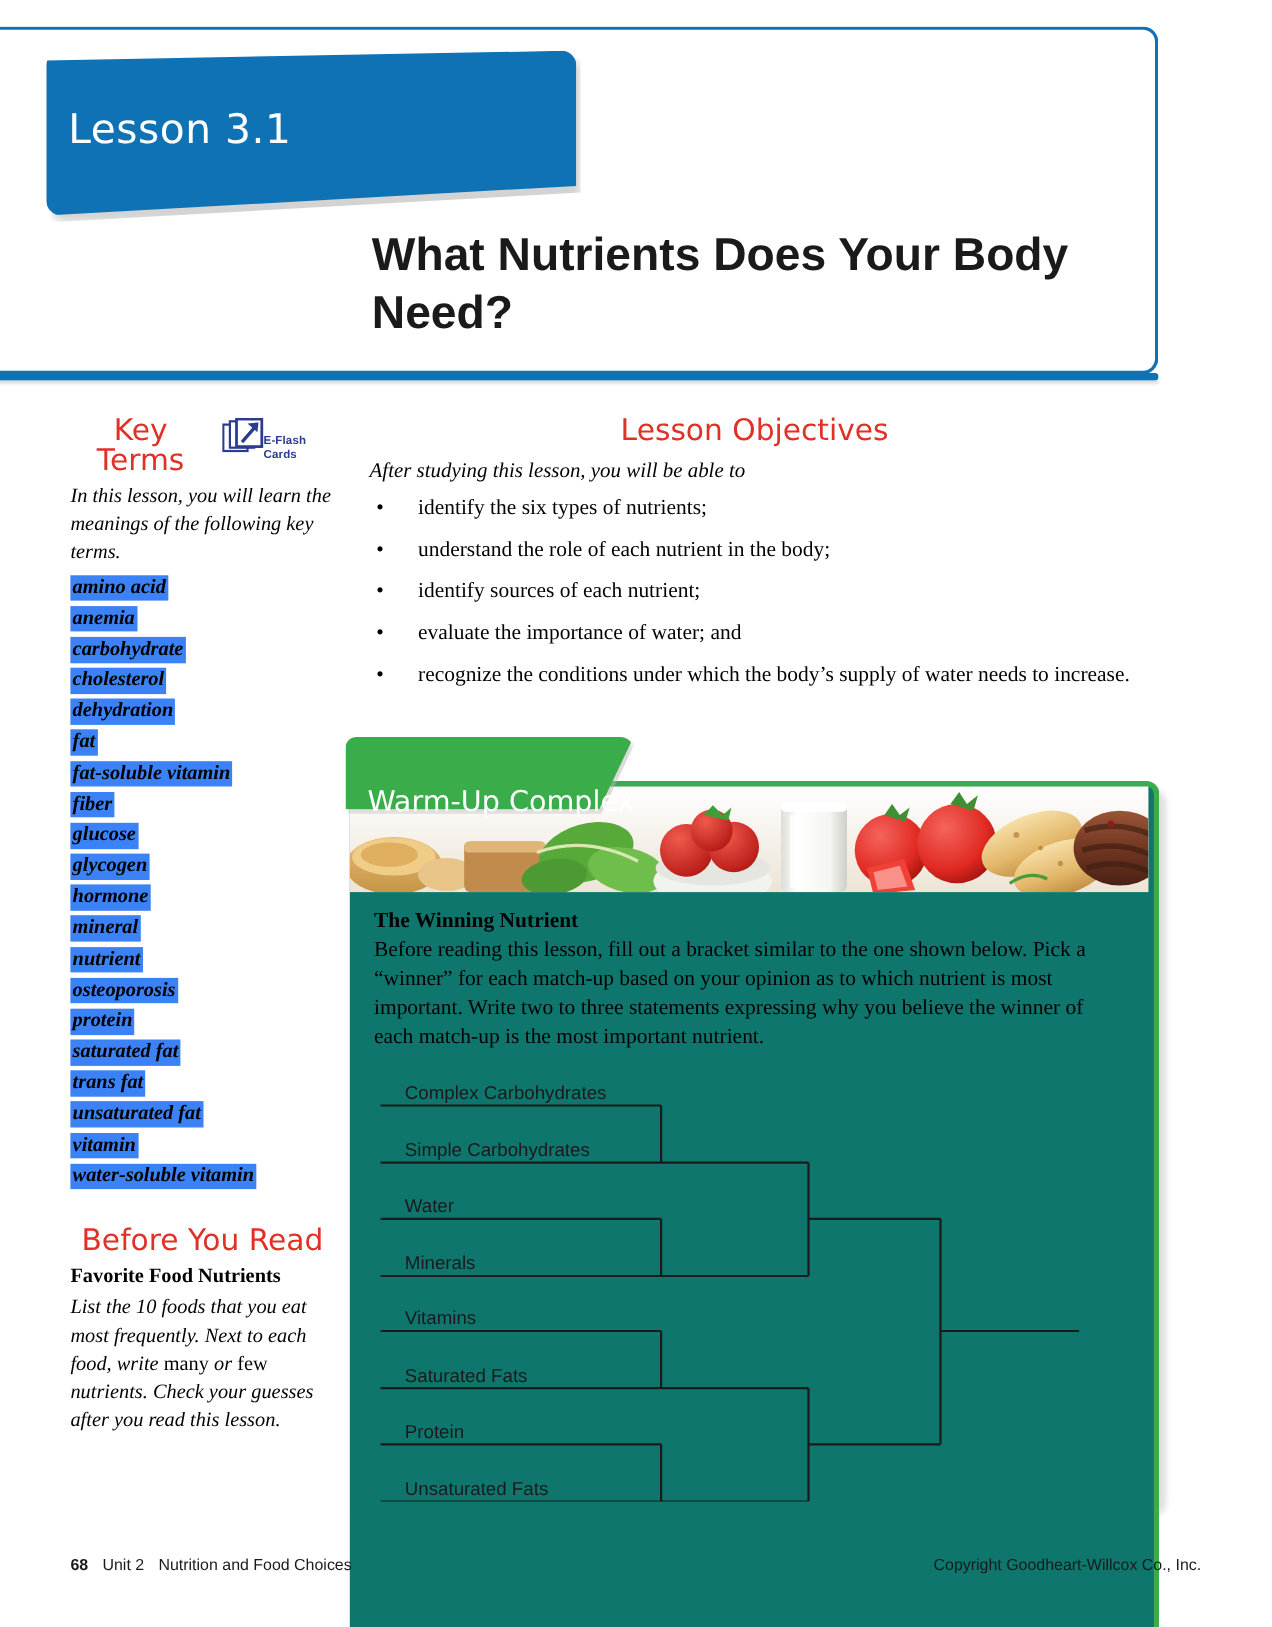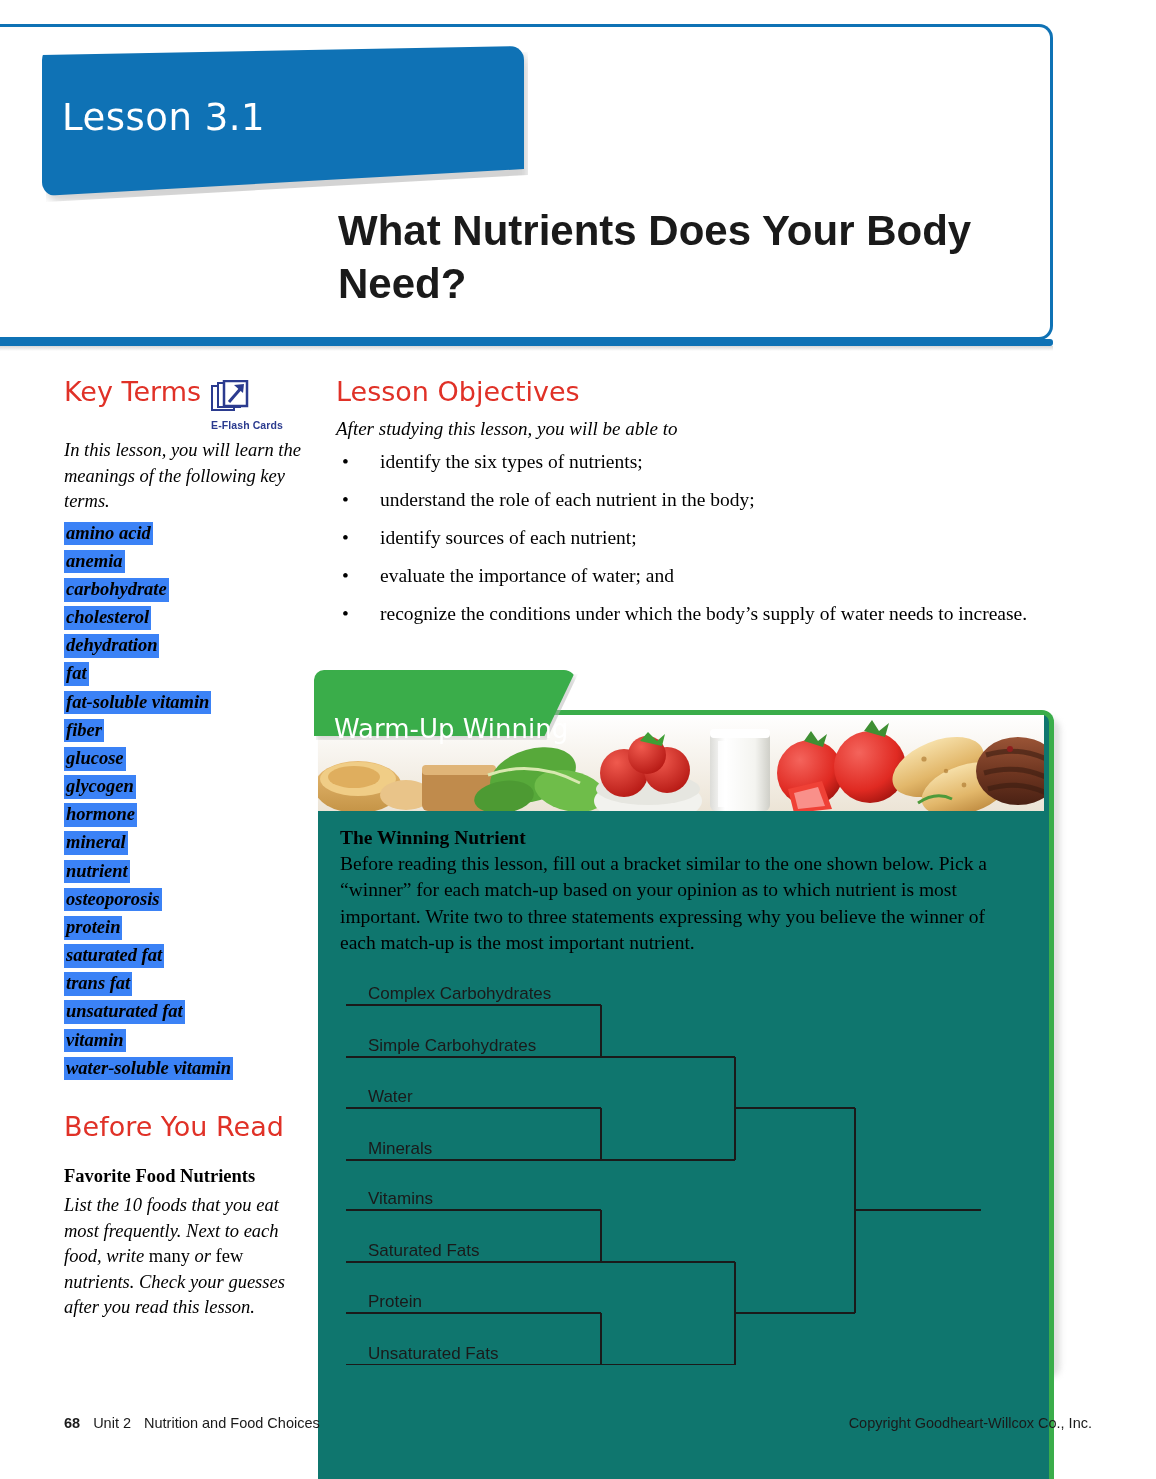--- a/index.html
+++ b/index.html
@@ -32,35 +32,35 @@
         color:#fff;letter-spacing:.5px;text-align:right;}
 
   .hdr-title{position:absolute;left:338px;top:204px;width:660px;
         font-family:"Liberation Sans",sans-serif;font-weight:bold;
         font-size:42px;line-height:1.27;color:#1a1a1a;}
 
   
   #left-col{position:absolute;left:64px;top:378px;width:240px;}
 
   .sect-head{font-family:"DejaVu Sans",sans-serif;font-size:27px;
-        color:#e03127;letter-spacing:0px;line-height:1;}
+        color:#e03127;letter-spacing:0px;line-height:1;text-align:center;}
   .kt-headrow{display:flex;align-items:flex-start;gap:10px;}
-  .eflash{display:flex;flex-direction:column;align-items:flex-start;margin-top:2px;}
+  .eflash{display:flex;flex-direction:row;align-items:flex-end;margin-top:2px;}
   .eflash-label{font-family:"Liberation Sans",sans-serif;font-size:10.5px;
         color:#2b3b8f;font-weight:600;letter-spacing:.1px;margin-top:1px;}
 
   .kt-intro{font-style:italic;font-size:18.5px;line-height:1.38;margin-top:7px;}
   .kt-list{margin-top:5px;}
   .kt-term{display:inline-block;background:#3b82f6;font-style:italic;
         font-weight:bold;font-size:18.5px;line-height:1.28;
         padding:0 2px;margin-bottom:2.5px;}
   .kt-row{line-height:1.72;}
 
   .byr-head{margin-top:30px;}
-  .byr-sub{font-weight:bold;font-size:18.5px;margin-top:26px;}
+  .byr-sub{font-weight:bold;font-size:18.5px;margin-top:9px;}
   .byr-body{font-style:italic;font-size:18.5px;line-height:1.38;margin-top:6px;}
   .byr-body .rom{font-style:normal;}
 
   
   #right-col{position:absolute;left:336px;top:378px;width:700px;}
   .obj-intro{font-style:italic;font-size:19px;margin-top:13px;}
   .obj-list{margin-top:9px;}
   .obj-item{display:flex;gap:0;font-size:19.5px;line-height:1.33;
         margin-bottom:12px;}
   .obj-bullet{width:38px;flex:0 0 38px;text-align:left;padding-left:6px;}
@@ -329,21 +329,21 @@
           <text x="50" y="330">Protein</text>
           <text x="50" y="382">Unsaturated Fats</text>
         </g>
       </svg>
     </div>
 
   </div>
 
   <div class="wu-tab-shadow"></div>
   <div class="wu-tab"></div>
-  <div class="wu-tab-label">Warm-Up Winning</div>
+  <div class="wu-tab-label">Warm-Up Complex</div>
 </div>
 
 <div id="footer">
   <div class="ft-left">
     <span class="ft-page">68</span>
     <span>Unit 2</span>
     <span>Nutrition and Food Choices</span>
   </div>
   <div class="ft-right">Copyright Goodheart-Willcox Co., Inc.</div>
 </div>

